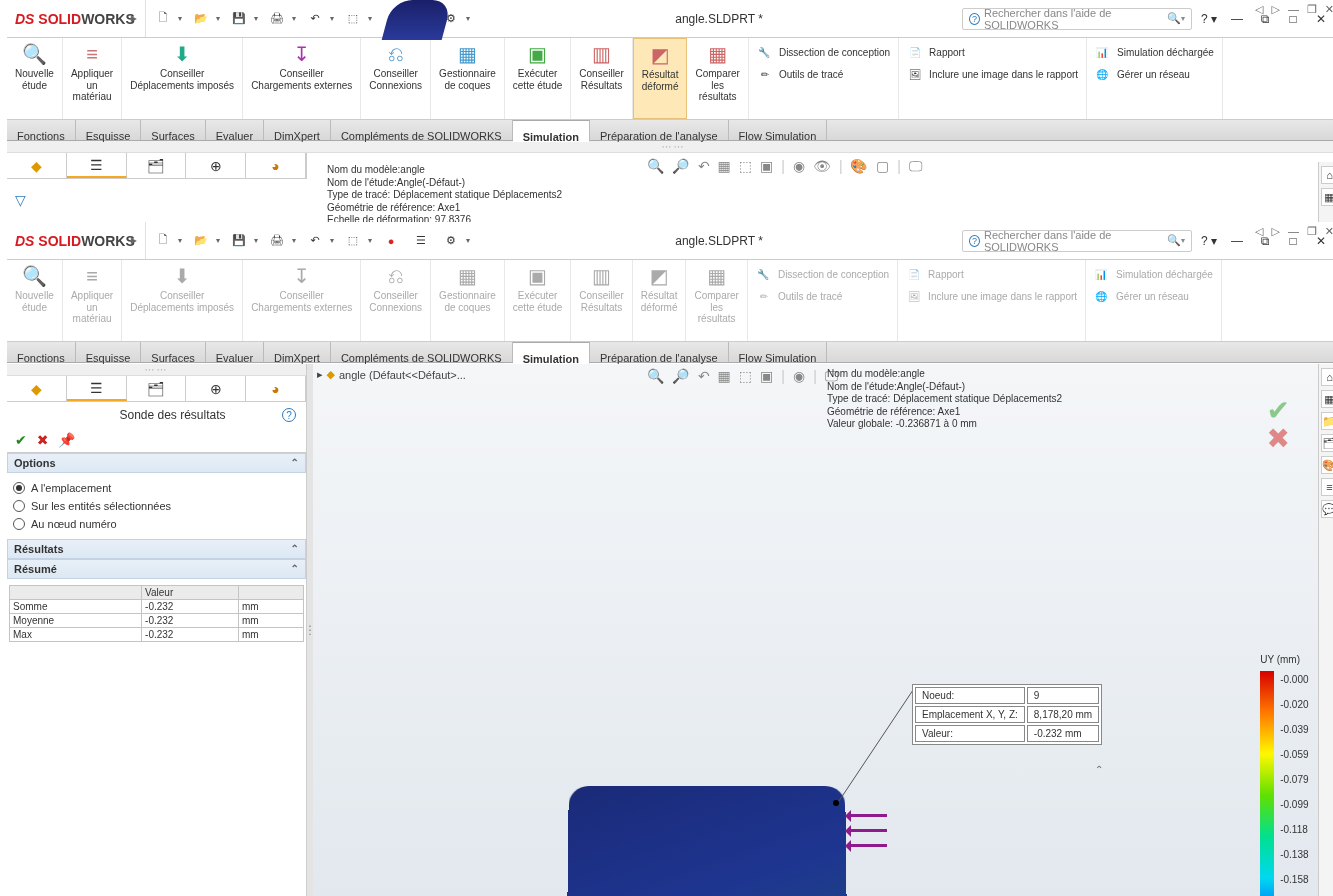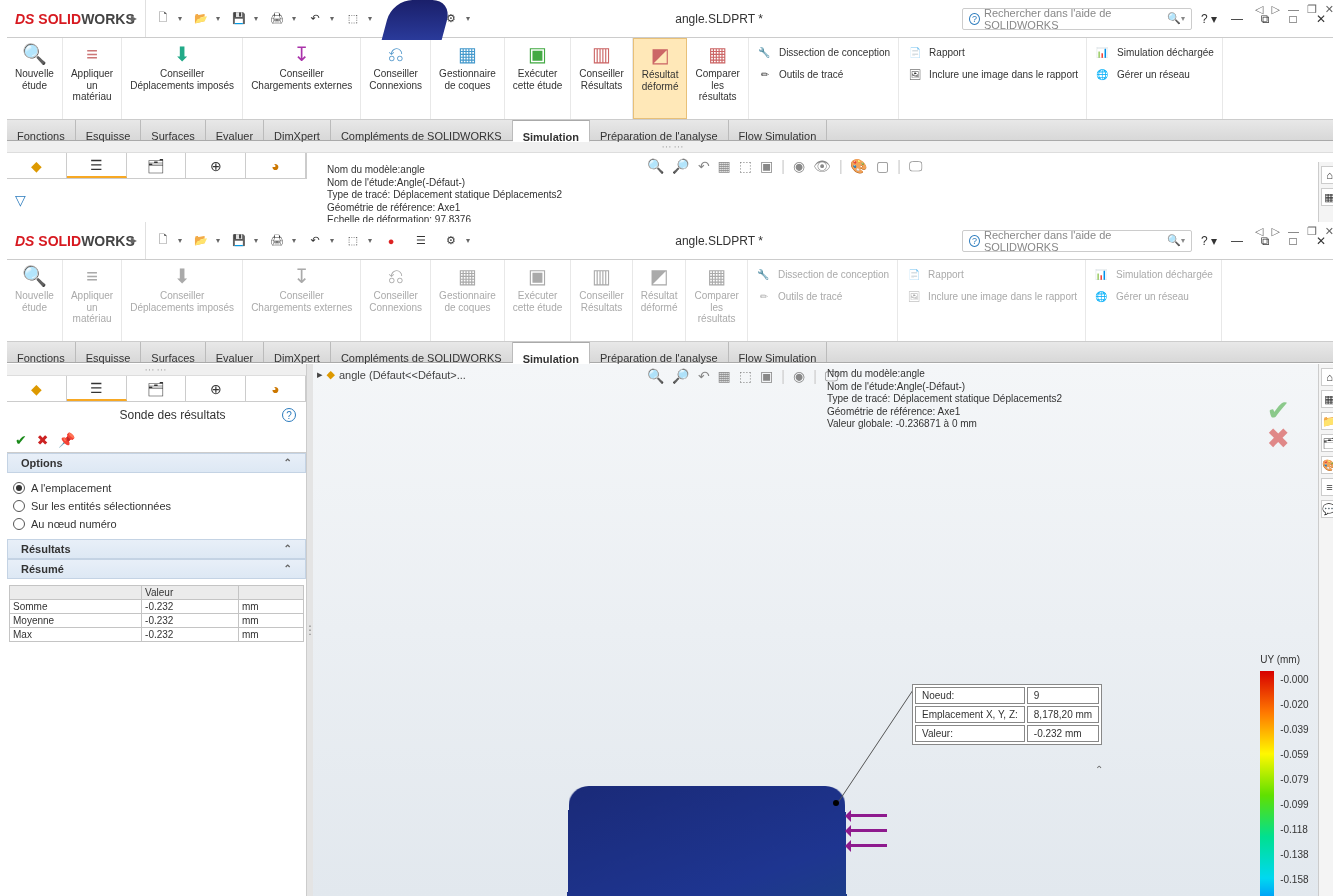--- a/index.html
+++ b/index.html
@@ -37,21 +37,21 @@
 .sidebar-tabs { display: flex; height: 26px; border-bottom: 1px solid #ccc; }
 .stab { flex: 1; display: flex; align-items: center; justify-content: center; border-right: 1px solid #ccc; cursor: pointer; font-size: 14px; }
 .stab.active { background: #fff; border-bottom: 2px solid #f7a823; }
 .panel-title { text-align: center; font-size: 12px; padding: 6px 0; font-weight: normal; color: #333; margin-left: 32px; }
 .panel-help { position: absolute; right: 10px; color: #2b7bbd; border: 1px solid #2b7bbd; border-radius: 50%; width: 14px; height: 14px; font-size: 10px; display: flex; align-items: center; justify-content: center; }
 .panel-actions { display: flex; gap: 10px; padding: 4px 8px; border-bottom: 1px solid #ccc; }
 .panel-actions .pa { font-size: 14px; cursor: pointer; }
 .pa-ok { color: #1a8a1a; }
 .pa-cancel { color: #c22; }
 .pa-pin { color: #666; }
-.section-hdr { background: linear-gradient(#e8eff8,#dde8f4); font-weight: bold; padding: 3px 13px; display: flex; justify-content: space-between; font-size: 11px; cursor: pointer; border: 1px solid #c4d3e4; }
+.section-hdr { background: linear-gradient(#e8eff8,#dde8f4); font-weight: bold; padding: 3px 6px; display: flex; justify-content: space-between; font-size: 11px; cursor: pointer; border: 1px solid #c4d3e4; }
 .section-body { padding: 6px; font-size: 11px; }
 .radio-row { display: flex; align-items: center; gap: 6px; padding: 3px 0; }
 .radio { width: 12px; height: 12px; border: 1px solid #555; border-radius: 50%; display: inline-flex; align-items: center; justify-content: center; }
 .radio.checked::after { content: ""; width: 6px; height: 6px; background: #333; border-radius: 50%; }
 .radio.disabled { border-color: #bbb; }
 .table { width: 100%; border-collapse: collapse; font-size: 10px; }
 .table th, .table td { border: 1px solid #c4c4c4; padding: 1px 3px; text-align: left; background: #fff; }
 .table th { background: #ebebeb; font-weight: normal; }
 .table-area { height: 130px; overflow: auto; border: 1px solid #999; }
 .summary-table { margin-top: 4px; }

